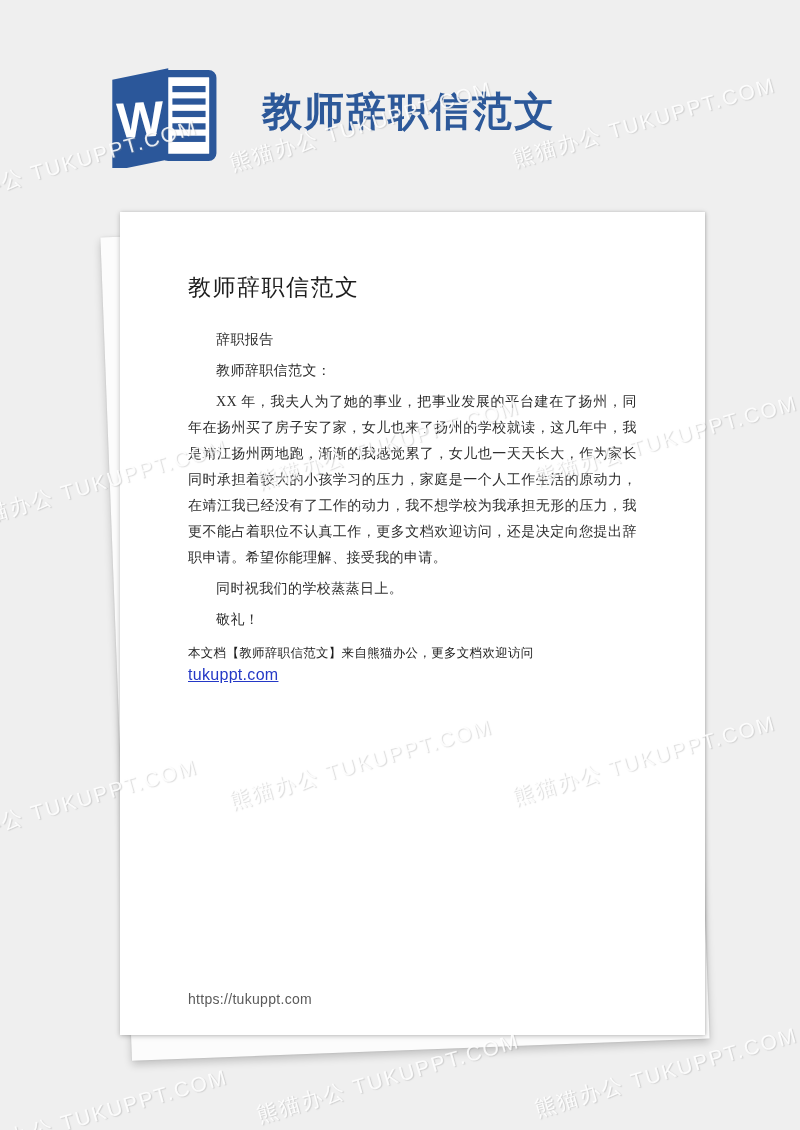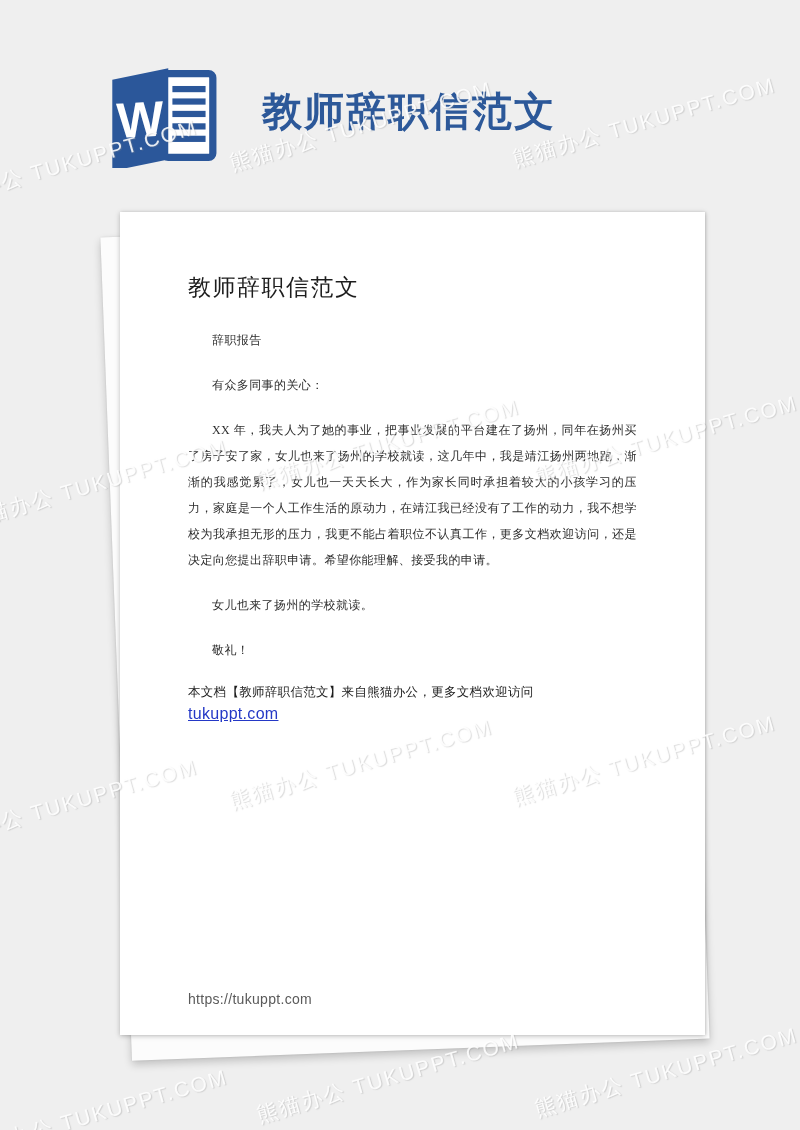--- a/index.html
+++ b/index.html
@@ -19,21 +19,21 @@
        background:#fcfcfc;transform:rotate(-2.2deg);
        box-shadow:0 4px 8px rgba(0,0,0,0.20), 0 0 2px rgba(0,0,0,0.10);z-index:1;}
 
   
   .doc-page{position:absolute;left:120px;top:212px;width:585px;height:823px;
        background:#ffffff;box-sizing:border-box;padding:60px 68px 0 68px;
        box-shadow:0 1px 5px rgba(0,0,0,0.25), 1px 0 2px rgba(0,0,0,0.08);
        z-index:2;font-family:"Liberation Serif",serif;}
   .doc-title{font-size:23px;font-weight:400;color:#1d1d1d;margin:0 0 24px 0;
        letter-spacing:1.5px;}
-  .doc-page p{font-size:12px;line-height:26px;margin:19px 0;text-indent:2em;
+  .doc-page p{font-size:14px;line-height:26px;margin:5px 0;text-indent:2em;
        text-align:justify;color:#2e2e2e;letter-spacing:0.4px;}
   .source-note{margin-top:10px;font-size:12.5px;line-height:21px;color:#1d1d1d;
        letter-spacing:0.3px;}
   .source-note a{color:#2438c6;text-decoration:underline;
        font-family:"Liberation Sans",sans-serif;font-size:16px;}
   .page-url{position:absolute;left:68px;bottom:28px;font-size:14px;color:#5a5a5a;
        font-family:"Liberation Sans",sans-serif;letter-spacing:0.3px;}
 
   
   .watermarks{position:absolute;left:0;top:0;width:800px;height:1130px;
@@ -90,23 +90,23 @@
     </svg>
     <h1 class="header-title">教师辞职信范文</h1>
   </div>
 
   <div class="back-page"></div>
 
   <div class="doc-page">
     <h2 class="doc-title">教师辞职信范文</h2>
 
     <p>辞职报告</p>
-    <p>有众多同事的关心：</p>
+    <p>教师辞职信范文：</p>
     <p>XX 年，我夫人为了她的事业，把事业发展的平台建在了扬州，同年在扬州买了房子安了家，女儿也来了扬州的学校就读，这几年中，我是靖江扬州两地跑，渐渐的我感觉累了，女儿也一天天长大，作为家长同时承担着较大的小孩学习的压力，家庭是一个人工作生活的原动力，在靖江我已经没有了工作的动力，我不想学校为我承担无形的压力，我更不能占着职位不认真工作，更多文档欢迎访问，还是决定向您提出辞职申请。希望你能理解、接受我的申请。</p>
-    <p>女儿也来了扬州的学校就读。</p>
+    <p>同时祝我们的学校蒸蒸日上。</p>
     <p>敬礼！</p>
 
     <div class="source-note">
       <span>本文档【教师辞职信范文】来自熊猫办公，更多文档欢迎访问</span><br>
       <a href="#">tukuppt.com</a>
     </div>
 
     <div class="page-url">https://tukuppt.com</div>
   </div>
 

